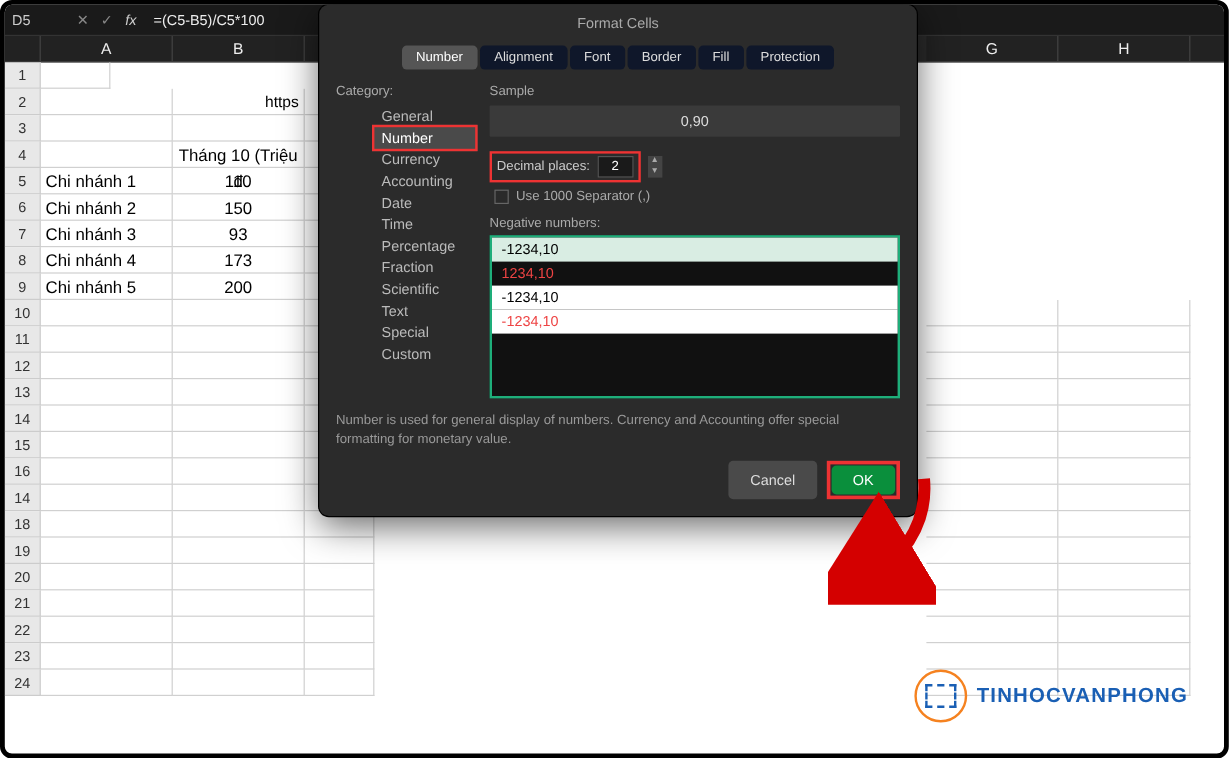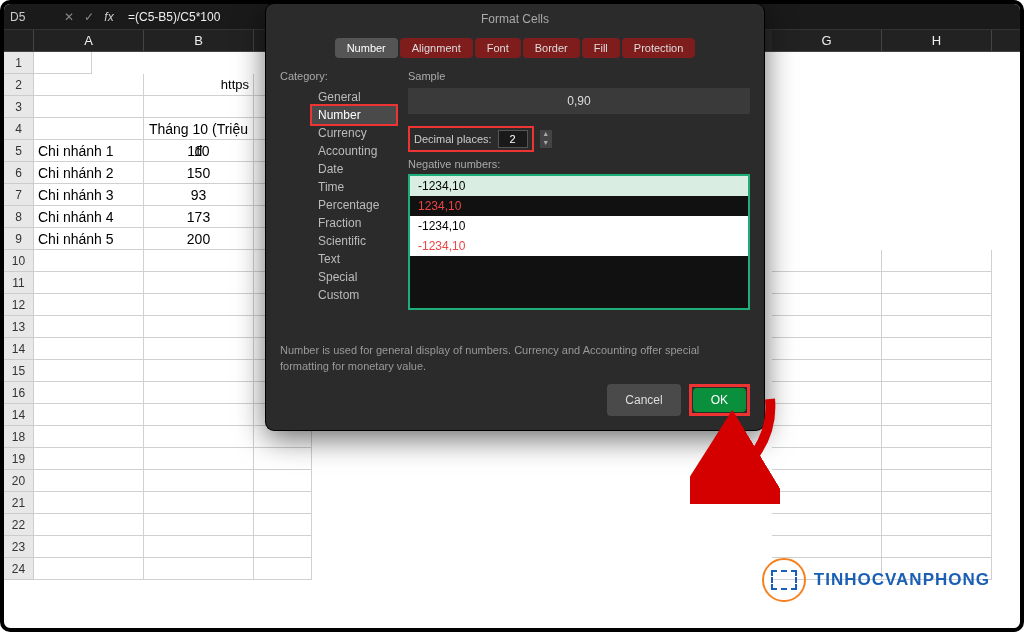--- a/index.html
+++ b/index.html
@@ -25,21 +25,21 @@
   .cell { width:110px; border-right:1px solid #d0d0d0; border-bottom:1px solid #d0d0d0; line-height:22px; font-size:14px; padding:0 4px; color:#000;}
   .title-cell { color:#c00; font-weight:bold; font-size:18px; text-align:center;}
   .sub-cell { text-align:right; font-size:13px;}
   .hdr-cell { text-align:center; font-size:14px;}
   .data-cell { text-align:center; }
 
   
   .dialog { position:absolute; left:262px; top:0; width:498px; height:426px; background:#2b2b2b; border-radius:8px; box-shadow:0 0 0 1px #000, 0 8px 30px rgba(0,0,0,.6); color:#ccc; }
   .dlg-title { text-align:center; font-size:12px; color:#aaa; padding:8px 0 12px; }
   .dlg-tabs { display:flex; justify-content:center; gap:2px; margin-bottom:12px;}
-  .dlg-tab { background:#7f1d1d; color:#ddd; font-size:11px; padding:4px 12px; border-radius:4px; }
+  .dlg-tab { background:#0f172a; color:#ddd; font-size:11px; padding:4px 12px; border-radius:4px; }
   .dlg-tab.active { background:#555; color:#fff;}
   .dlg-body { display:flex; padding:0 14px; gap:12px; }
   .cat-col { width:116px; }
   .cat-label, .sample-label { font-size:11px; color:#aaa; margin-bottom:6px;}
   .cat-list { font-size:12px; color:#bbb;margin-left:32px; }
   .cat-item { padding:2px 6px; }
   .cat-item.selected { background:#4a4a4a; color:#fff; border:2px solid #e33; margin:-2px -2px;}
   .right-col { flex:1; }
   .sample-box { background:#3a3a3a; padding:6px 8px; font-size:12px; color:#ddd; border-radius:1px; margin-bottom:12px;text-align:center;}
   .dec-row { display:flex; align-items:center; gap:6px; font-size:11px; color:#ccc; margin-bottom:6px;}
@@ -320,20 +320,24 @@
       <div class="dec-row">
         <span class="dec-group">
           <span>Decimal places:</span>
           <span class="dec-input">2</span>
         </span>
         <span class="stepper">
             <div>▲</div>
             <div>▼</div>
           </span>
       </div>
+      <div class="sep-row">
+        <span class="chk"></span>
+        <span>Use 1000 Separator (,)</span>
+      </div>
       <div class="neg-label">Negative numbers:</div>
       <div class="neg-list">
         <div class="neg-item sel">-1234,10</div>
         <div class="neg-item neg-red">1234,10</div>
         <div class="neg-item neg-white">-1234,10</div>
         <div class="neg-item neg-white-red">-1234,10</div>
       </div>
     </div>
   </div>
   <div class="dlg-desc">Number is used for general display of numbers.  Currency and Accounting offer special formatting for monetary value.</div>

